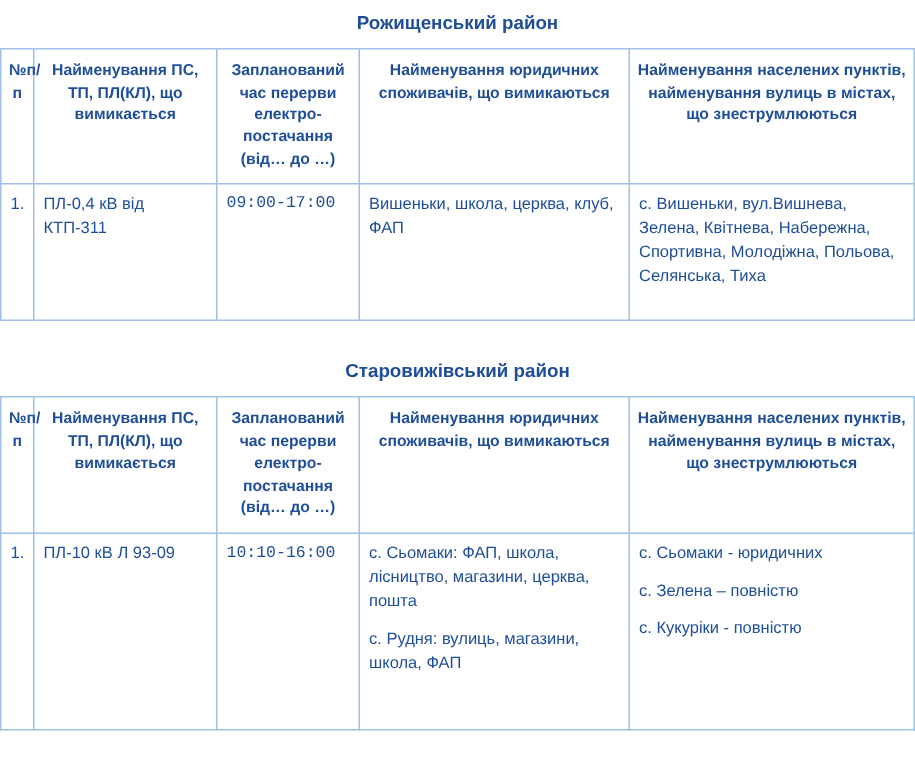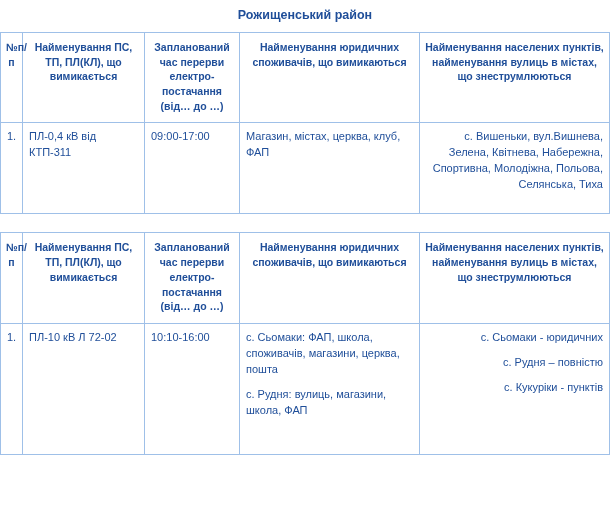--- a/index.html
+++ b/index.html
@@ -56,23 +56,23 @@
   .col-ps    { width: 122px; }
   .col-time  { width: 95px; }
   .col-legal { width: 180px; }
   .col-places{ width: 190px; }
 
   td.c-num {
     text-align: left;
     padding-left: 4px;
   }
   td.c-ps { text-align: left; margin-left: 42px; }
-  td.c-time { text-align: left; padding-left: 8px; }
+  td.c-time { text-align: left; padding-left: 8px; font-family: Liberation Mono, monospace; }
   td.c-legal { text-align: left; }
-  td.c-places { text-align: right; }
+  td.c-places { text-align: left; }
 
   .cell-para { margin: 0 0 9px 0; }
   .cell-para:last-child { margin-bottom: 0; }
 
   .row-tall td { height: 76px; }
   .row-tall2 td { height: 116px; }
 
   .gap { height: 18px; }
   .spacer-bottom { height: 14px; }
 </style>
@@ -99,63 +99,64 @@
           <th>Найменування юридичних споживачів, що вимикаються</th>
           <th>Найменування населених пунктів, найменування вулиць в містах, що знеструмлюються</th>
         </tr>
       </thead>
       <tbody>
         <tr class="row-tall">
           <td class="c-num">1.</td>
           <td class="c-ps">ПЛ-0,4 кВ від КТП-311</td>
           <td class="c-time">09:00-17:00</td>
           <td class="c-legal">
-            <p class="cell-para">Магазин, містах, церква, клуб, ФАП</p>
+            <p class="cell-para">Вишеньки, школа, церква, клуб, ФАП</p>
           </td>
           <td class="c-places">
             <p class="cell-para">с. Вишеньки, вул.Вишнева, Зелена, Квітнева, Набережна, Спортивна, Молодіжна, Польова, Селянська, Тиха</p>
           </td>
         </tr>
       </tbody>
     </table>
   </div>
 
   <div class="gap"></div>
 
   <div class="section">
+    <div class="section-title">Старовижівський район</div>
     <table class="outage">
       <colgroup>
         <col class="col-num">
           <col class="col-ps">
           <col class="col-time">
           <col class="col-legal">
           <col class="col-places">
       </colgroup>
       <thead>
         <tr>
           <th>№п/п</th>
           <th>Найменування ПС, ТП, ПЛ(КЛ), що вимикається</th>
           <th>Запланований час перерви електро-постачання (від… до …)</th>
           <th>Найменування юридичних споживачів, що вимикаються</th>
           <th>Найменування населених пунктів, найменування вулиць в містах, що знеструмлюються</th>
         </tr>
       </thead>
       <tbody>
         <tr class="row-tall2">
           <td class="c-num">1.</td>
-          <td class="c-ps">ПЛ-10 кВ Л 72-02</td>
+          <td class="c-ps">ПЛ-10 кВ Л 93-09</td>
           <td class="c-time">10:10-16:00</td>
           <td class="c-legal">
-            <p class="cell-para">с. Сьомаки: ФАП, школа, споживачів, магазини, церква, пошта</p>
+            <p class="cell-para">с. Сьомаки: ФАП, школа, лісництво, магазини, церква, пошта</p>
             <p class="cell-para">с. Рудня: вулиць, магазини, школа, ФАП</p>
           </td>
           <td class="c-places">
             <p class="cell-para">с. Сьомаки - юридичних</p>
-            <p class="cell-para">с. Рудня – повністю</p>
-            <p class="cell-para">с. Кукуріки - пунктів</p>
+            <p class="cell-para">с. Зелена – повністю</p>
+            <p class="cell-para">с. Кукуріки - повністю</p>
           </td>
         </tr>
       </tbody>
     </table>
   </div>
 
   <div class="spacer-bottom"></div>
 </div>
 
 </body></html>

